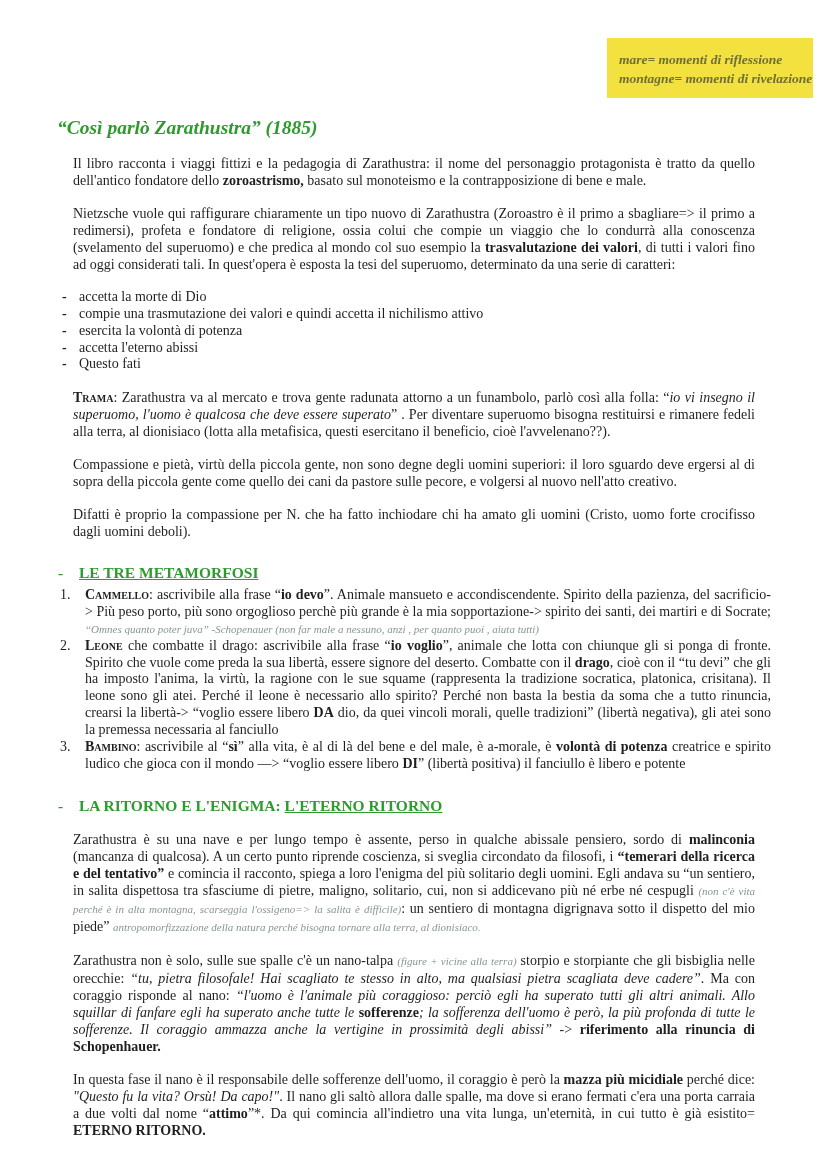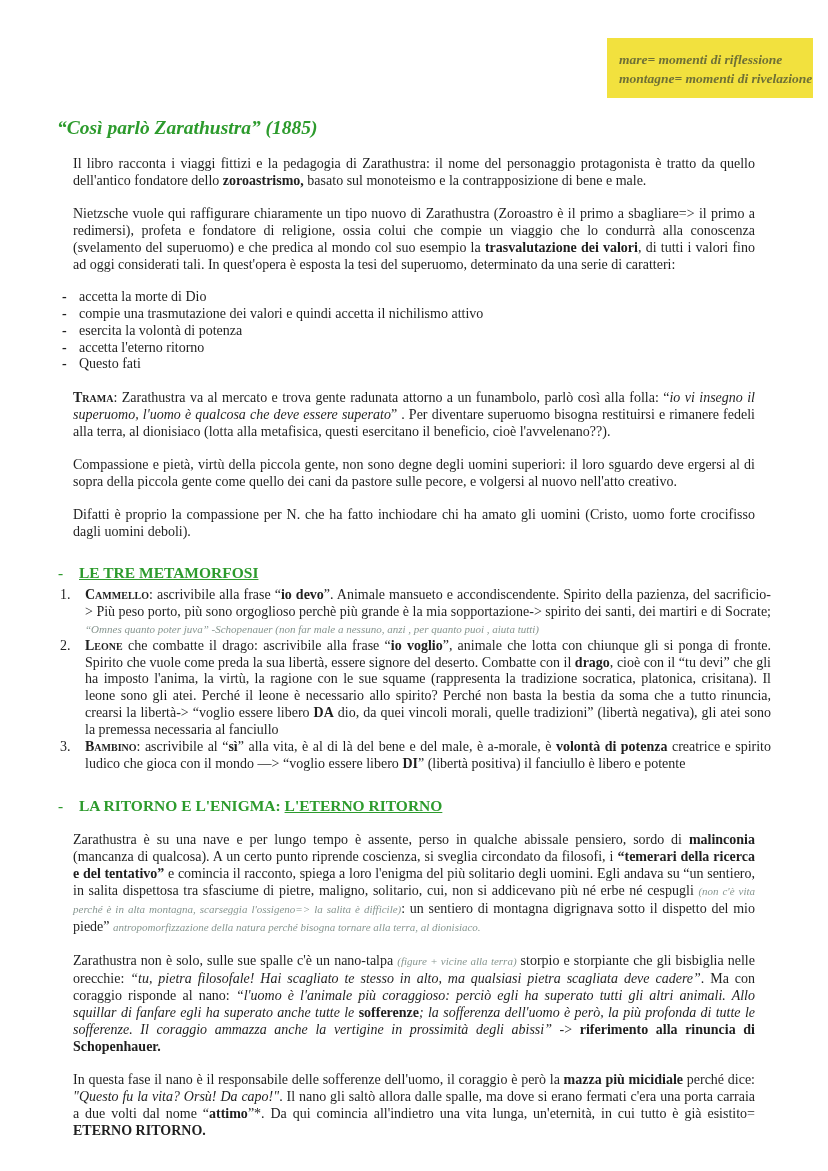--- a/index.html
+++ b/index.html
@@ -75,21 +75,21 @@
           <li>
             <span class="li-bullet">-</span>
             <span class="li-text">compie una trasmutazione dei valori e quindi accetta il nichilismo attivo</span>
           </li>
           <li>
             <span class="li-bullet">-</span>
             <span class="li-text">esercita la volontà di potenza</span>
           </li>
           <li>
             <span class="li-bullet">-</span>
-            <span class="li-text">accetta l'eterno ritorno</span>
+            <span class="li-text">accetta l'eterno abissi</span>
           </li>
           <li>
             <span class="li-bullet">-</span>
             <span class="li-text">Questo fati</span>
           </li>
         </ul>
         <p class="para"><span class="seg-scu">Trama</span><span class="seg-n">: Zarathustra va al mercato e trova gente radunata attorno a un funambolo, parlò così alla folla: “</span><span class="seg-i">io vi insegno il superuomo, l'uomo è qualcosa che deve essere superato</span><span class="seg-n">” . Per diventare superuomo bisogna restituirsi e rimanere fedeli alla terra, al dionisiaco (lotta alla metafisica, questi esercitano il beneficio, cioè l'avvelenano??).</span></p>
         <p class="para"><span class="seg-n">Compassione e pietà, virtù della piccola gente, non sono degne degli uomini superiori: il loro sguardo deve ergersi al di sopra della piccola gente come quello dei cani da pastore sulle pecore, e volgersi al nuovo nell'atto creativo.</span></p>
         <p class="para"><span class="seg-n">Difatti è proprio la compassione per N. che ha fatto inchiodare chi ha amato gli uomini (Cristo, uomo forte crocifisso dagli uomini deboli).</span></p>
         <div class="heading">

